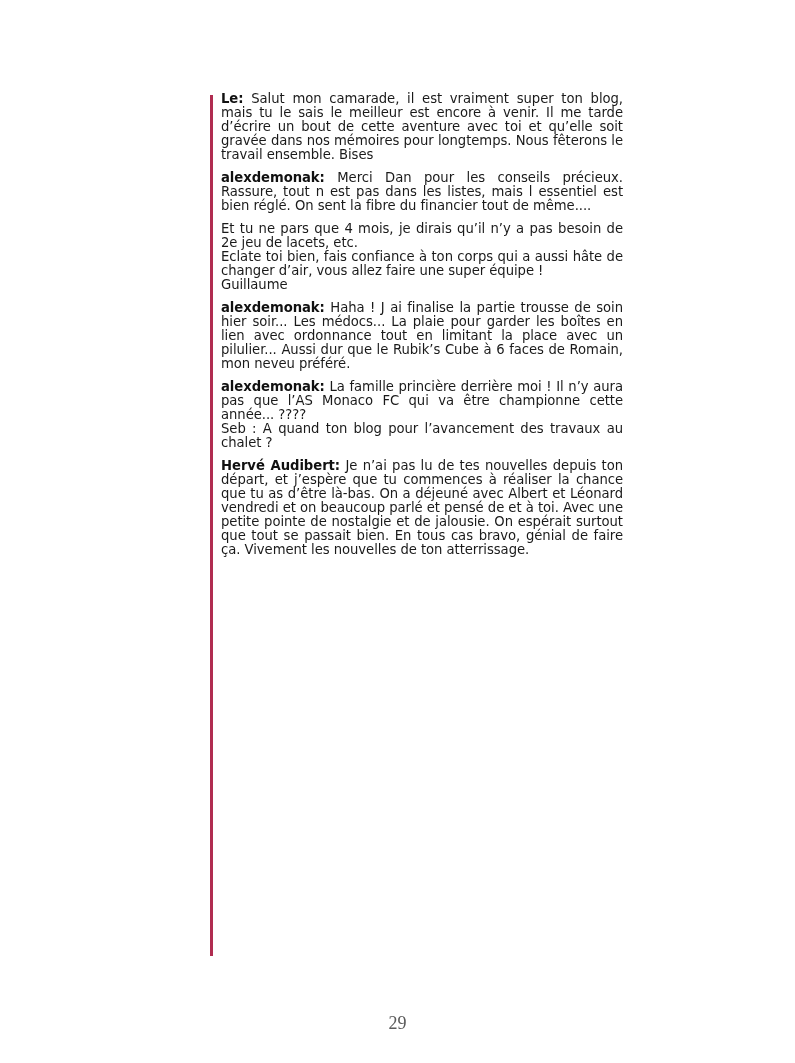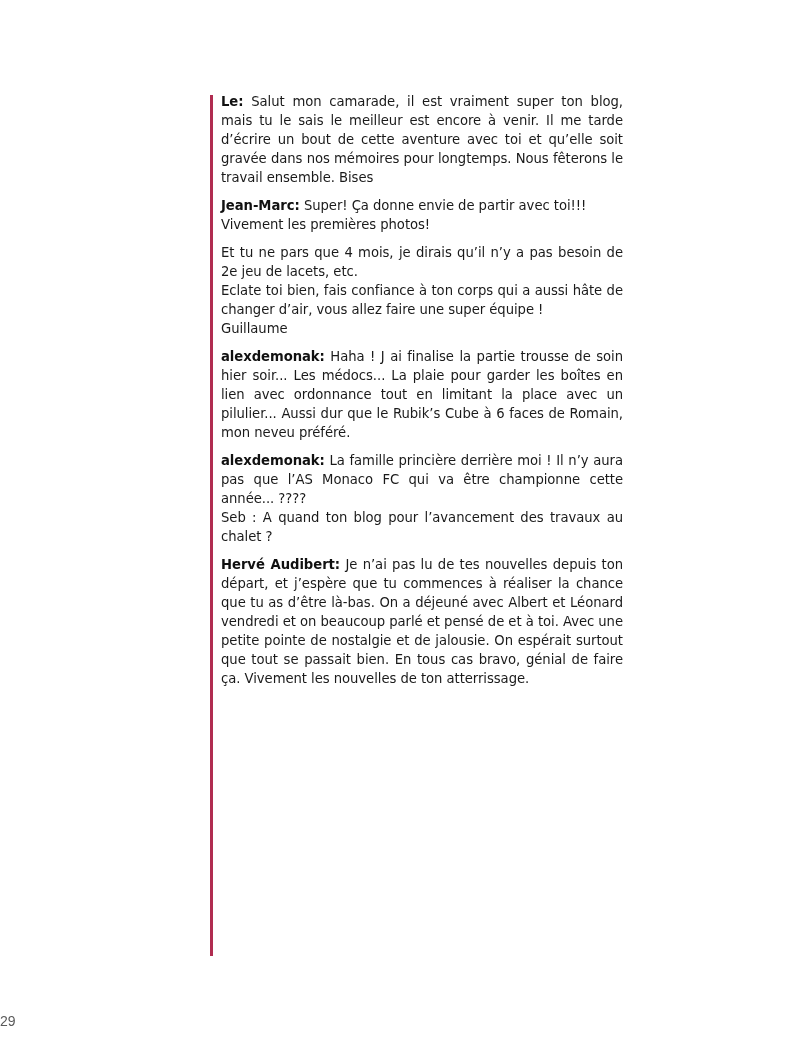--- a/index.html
+++ b/index.html
@@ -24,66 +24,65 @@
     width: 3px;
     height: 861px;
     background: #b02c50;
   }
   .content {
     position: absolute;
     left: 221px;
     top: 92px;
     width: 402px;
     font-size: 13.2px;
-    line-height: 19px;
+    line-height: 14px;
     letter-spacing: -0.05px;
   }
   .comment {
     margin: 0 0 9px 0;
     padding: 0;
   }
   .seg {
     display: block;
     text-align: justify;
   }
   .author {
     font-weight: bold;
     color: #111111;
   }
   .page-number {
     position: absolute;
     left: 0;
     top: 1013px;
     width: 100%;
-    text-align: left;
-    font-family: Liberation Sans, sans-serif;
-    font-size: 14px;
+    text-align: center;
+    font-family: Liberation Serif, serif;
+    font-size: 18px;
     color: #5a5a5a;
   }
 </style>
 </head>
 <body>
 
 <div class="page">
 
   <div class="quote-rule"></div>
 
   <div class="content">
 
     <p class="comment">
       <span class="seg"><b class="author">Le:</b> <span>Salut mon camarade, il est vraiment super ton blog, mais tu le sais le meilleur est encore à venir. Il me tarde d’écrire un bout de cette aventure avec toi et qu’elle soit gravée dans nos mémoires pour longtemps. Nous fêterons le travail ensemble. Bises</span></span>
     </p>
 
 
+    <p class="comment">
+      <span class="seg"><b class="author">alexdemonak:</b> <span>Merci Dan pour les conseils précieux. Rassure, tout n est pas dans les listes, mais l essentiel est bien réglé. On sent la fibre du financier tout de même....</span></span>
+    </p>
 
 
-    <p class="comment">
-      <span class="seg"><b class="author">Jean-Marc:</b> <span>Super! Ça donne envie de partir avec toi!!!</span></span>
-      <span class="seg">Vivement les premières photos!</span>
-    </p>
 
     <p class="comment">
       <span class="seg">Et tu ne pars que 4 mois, je dirais qu’il n’y a pas besoin de 2e jeu de lacets, etc.</span>
       <span class="seg">Eclate toi bien, fais confiance à ton corps qui a aussi hâte de changer d’air, vous allez faire une super équipe !</span>
       <span class="seg">Guillaume</span>
     </p>
 
     <p class="comment">
       <span class="seg"><b class="author">alexdemonak:</b> <span>Haha ! J ai finalise la partie trousse de soin hier soir... Les médocs... La plaie pour garder les boîtes en lien avec ordonnance tout en limitant la place avec un pilulier... Aussi dur que le Rubik’s Cube à 6 faces de Romain, mon neveu préféré.</span></span>
     </p>

